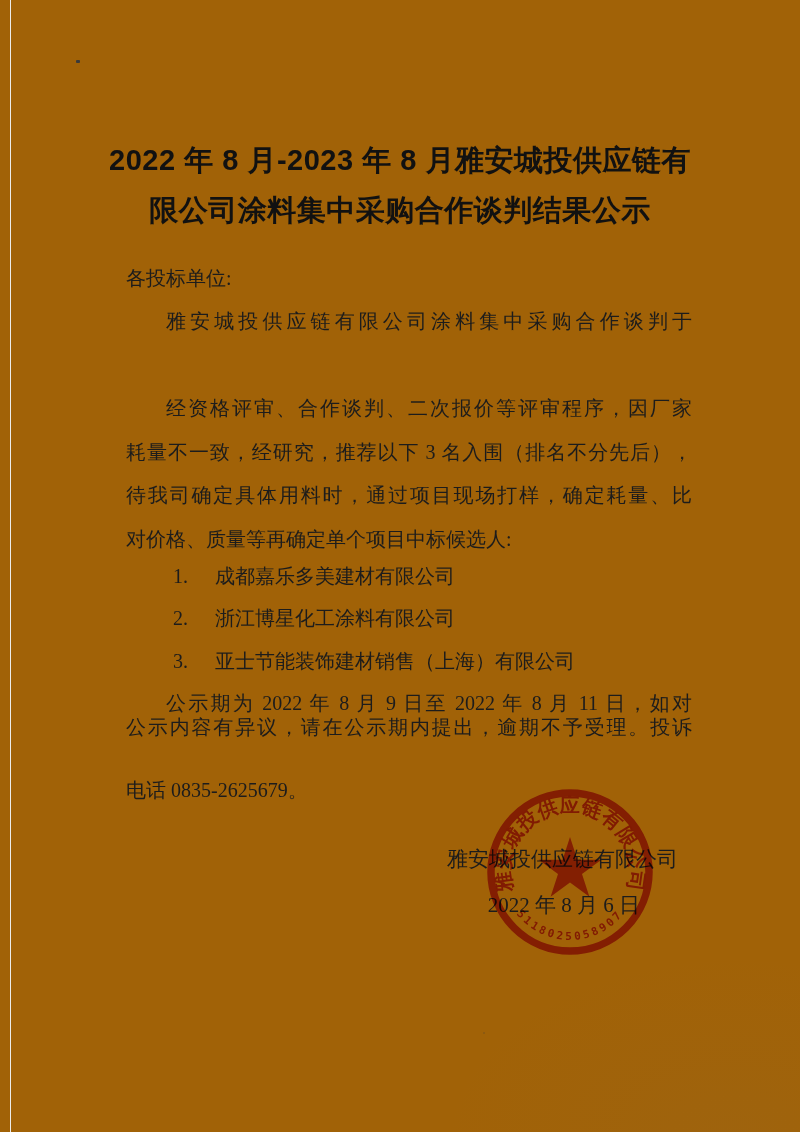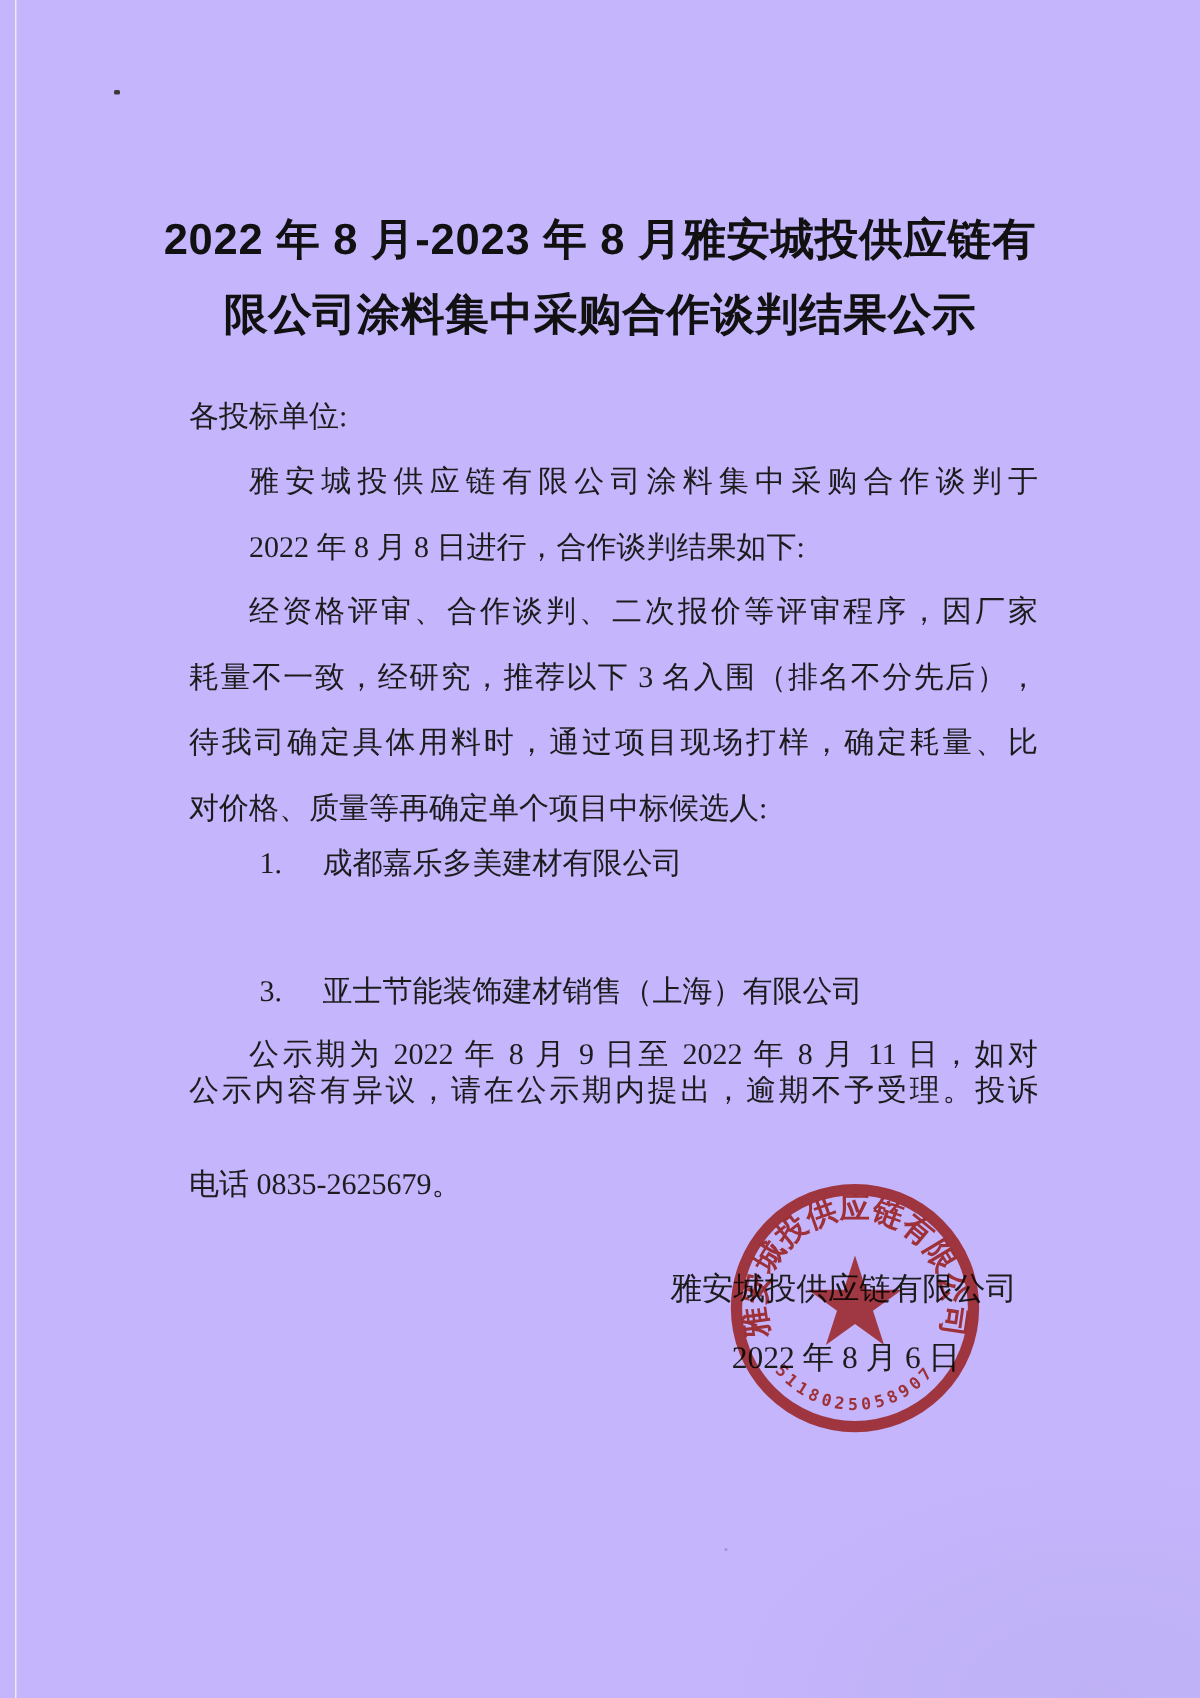--- a/index.html
+++ b/index.html
@@ -1,18 +1,18 @@
 <!DOCTYPE html>
 <html><head>
 <meta charset="utf-8">
 <style>
   html,body{margin:0;padding:0;background:#e9e9e7;}
   .page{
     position:relative;width:800px;height:1132px;margin:0 auto;
-    background:#c4b5fd;overflow:hidden;
+    background:#a16207;overflow:hidden;
     font-family:"Liberation Serif","DejaVu Serif",serif;
     color:#1c1c1c;
   }
   .edge-line{position:absolute;left:10px;top:0;width:1px;height:1132px;background:#ececea;}
   .corner-shade{position:absolute;right:-60px;bottom:-80px;width:420px;height:260px;
     background:radial-gradient(ellipse at 70% 70%, rgba(120,120,115,0.06), rgba(0,0,0,0) 70%);}
   .speck{position:absolute;background:#3a3a3a;border-radius:1px;}
   .speck.s1{left:76px;top:60px;width:4px;height:3px;}
   .speck.s2{left:483px;top:1032px;width:2px;height:2px;opacity:.25;}
 
@@ -50,29 +50,31 @@
   <div class="speck s2"></div>
 
   <div class="title">
     <div>2022 年 8 月-2023 年 8 月雅安城投供应链有</div>
     <div>限公司涂料集中采购合作谈判结果公示</div>
   </div>
 
   <div class="bl just indent" style="top:306px">雅安城投供应链有限公司涂料集中采购合作谈判于</div>
 
   <div class="bl" style="top:263px">各投标单位:</div>
-  <div class="bl indent" style="top:350px">2022 年 8 月 8 日进行，合作谈判结果如下:</div>
 
   <div class="bl just indent" style="top:393px">经资格评审、合作谈判、二次报价等评审程序，因厂家</div>
   <div class="bl just" style="top:437px">耗量不一致，经研究，推荐以下 3 名入围（排名不分先后），</div>
   <div class="bl just" style="top:480px">待我司确定具体用料时，通过项目现场打样，确定耗量、比</div>
   <div class="bl" style="top:524px">对价格、质量等再确定单个项目中标候选人:</div>
 
   <div class="bl" style="top:561px;padding-left:47px">
     <span class="list-num">1.</span><span>成都嘉乐多美建材有限公司</span>
+  </div>
+  <div class="bl" style="top:603px;padding-left:47px">
+    <span class="list-num">2.</span><span>浙江博星化工涂料有限公司</span>
   </div>
   <div class="bl" style="top:646px;padding-left:47px">
     <span class="list-num">3.</span><span>亚士节能装饰建材销售（上海）有限公司</span>
   </div>
 
   <div class="bl just indent" style="top:688px">公示期为 2022 年 8 月 9 日至 2022 年 8 月 11 日，如对</div>
   <div class="bl just" style="top:712px">公示内容有异议，请在公示期内提出，逾期不予受理。投诉</div>
   <div class="bl" style="top:775px">电话 0835-2625679。</div>
 
   <div class="sig company">雅安城投供应链有限公司</div>

